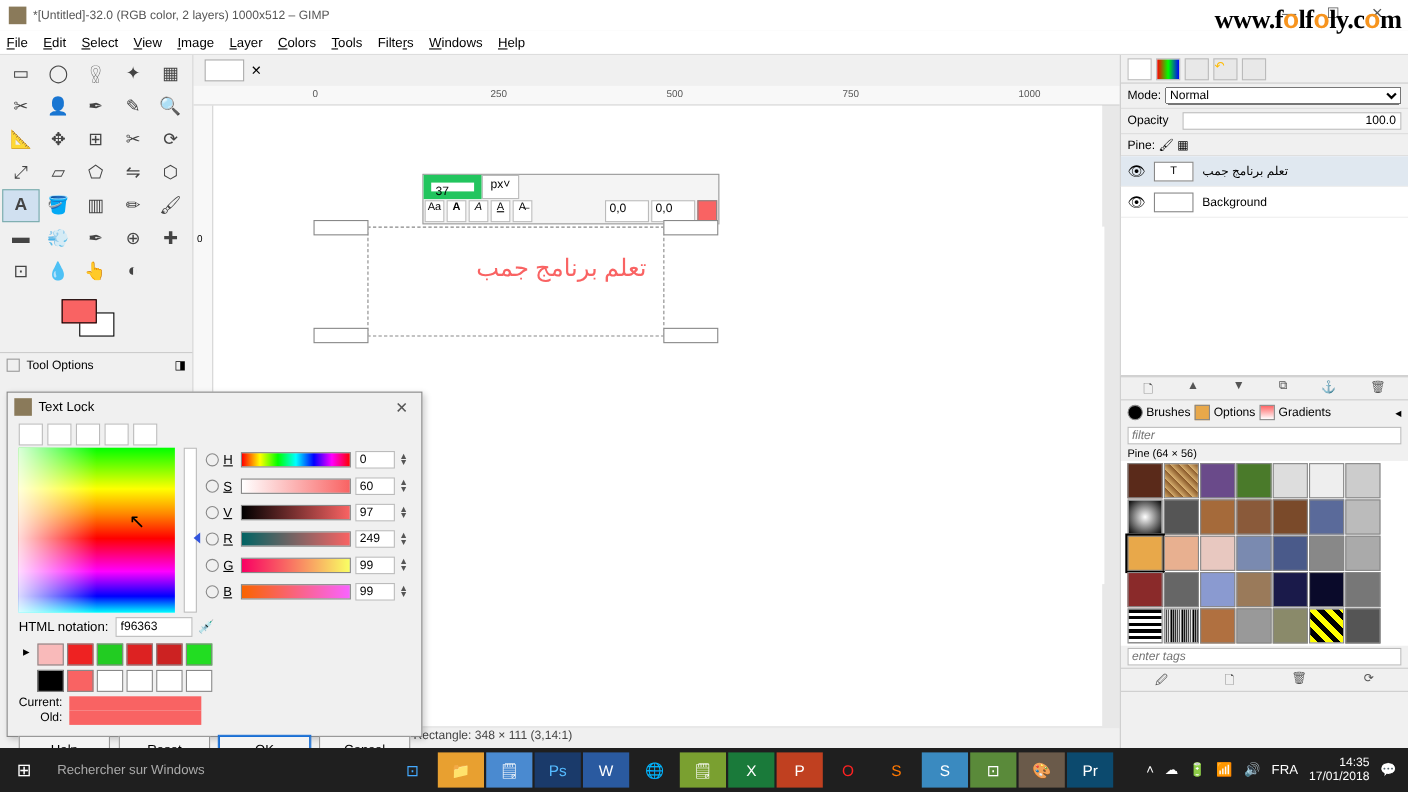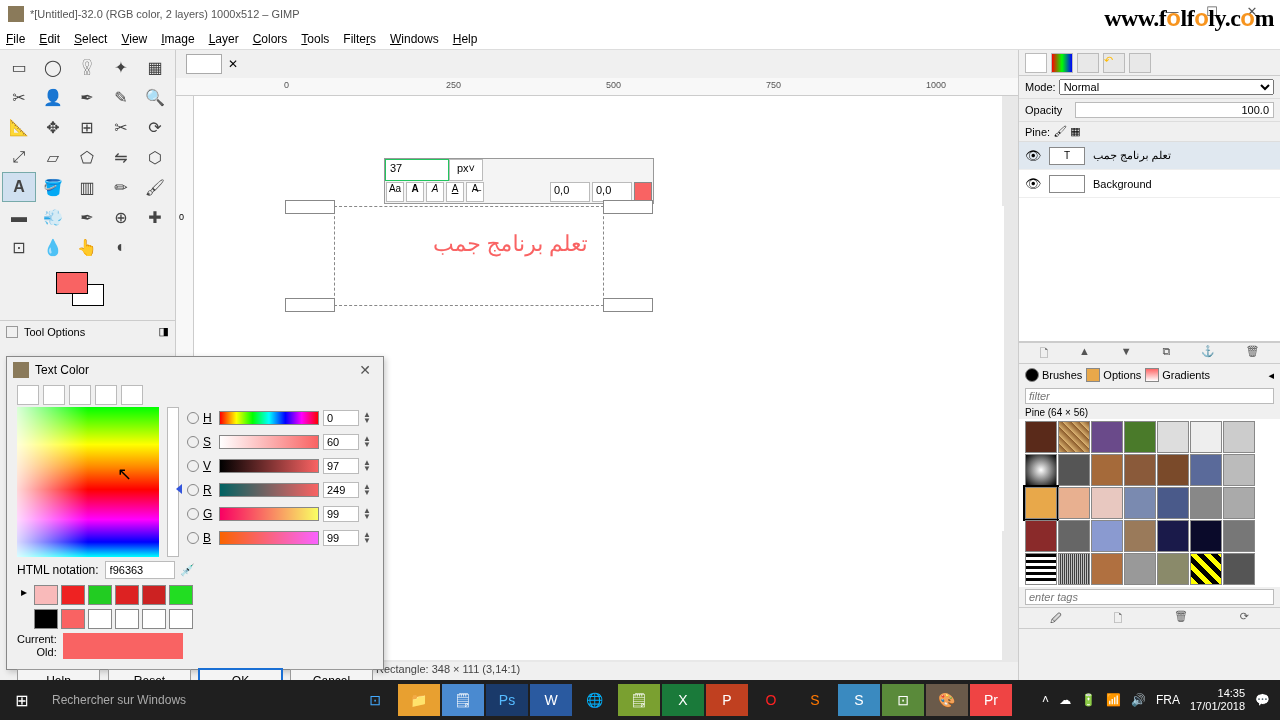--- a/index.html
+++ b/index.html
@@ -38,21 +38,21 @@
 .canvas-area { position: absolute; left: 18px; top: 46px; right: 16px; bottom: 20px; background: #fff; }
 .canvas-page { position: absolute; left: 90px; top: 110px; width: 720px; height: 325px; background: #fff; border: 0; }
 .text-box { position: absolute; left: 50px; top: 0; width: 270px; height: 100px; border: 1px dashed #888; }
 .handle { position:absolute; width: 50px; height: 14px; background: #fff; border: 1px solid #888; }
 .canvas-text { position: absolute; left: 98px; top: 24px; font-size: 22px; color: #f96363; font-family: 'Britannic Bold', serif; direction: rtl; }
 
 
 .text-opts { position: absolute; left: 100px; top: -48px; width: 270px; height: 46px; background: #f4f4f4; border: 1px solid #999; font-size: 11px; }
 .text-opts .row1 { display: flex; height: 22px; }
 .text-opts .row1 .font { flex: 1; border: 1px solid #bbb; background: #fff; padding: 2px 4px; }
-.text-opts .row1 .size { width: 64px; border: 1px solid #22c55e; background: #fff; padding: 2px 4px; }
+.text-opts .row1 .size { width: 53px; border: 7px solid #22c55e; background: #fff; padding: 2px 4px; }
 .text-opts .row1 .unit { width: 34px; border: 1px solid #bbb; background: #fff; padding: 2px; text-align: center; }
 .text-opts .row2 { display: flex; height: 22px; gap: 2px; padding: 1px; }
 .text-opts .row2 .btn { width: 18px; border: 1px solid #bbb; background: #fff; text-align: center; font-size: 10px; }
 .text-opts .row2 .num { width: 40px; border: 1px solid #bbb; background: #fff; padding: 1px 3px; }
 .text-opts .row2 .csw { width: 18px; background: #f96363; border: 1px solid #888; }
 
 .status { position: absolute; left: 0; right: 0; bottom: 0; height: 18px; font-size: 11px; color: #444; padding: 1px 200px; background: #f0f0f0; }
 
 
 .rpanel { position: absolute; right: 0; top: 50px; width: 262px; bottom: 40px; background: #f0f0f0; border-left: 1px solid #ccc; font-size: 11px; display:flex; flex-direction:column; }
@@ -356,21 +356,21 @@
     <span>🖉</span>
     <span>🗋</span>
     <span>🗑</span>
     <span>⟳</span>
   </div>
 </div>
 
 <div class="dlg">
   <div class="dlg-title">
     <div class="ic"></div>
-    <span>Text Color</span>
+    <span>Text Lock</span>
     <span class="x">✕</span>
   </div>
   <div class="modes">
     <div class="m"></div>
     <div class="m"></div>
     <div class="m"></div>
     <div class="m"></div>
     <div class="m"></div>
   </div>
   <div class="body">
@@ -478,21 +478,21 @@
     <div class="app" style="background:#2a5aa0">W</div>
     <div class="app">🌐</div>
     <div class="app" style="background:#7aa030">🗒</div>
     <div class="app" style="background:#1a7a3a">X</div>
     <div class="app" style="background:#c04020">P</div>
     <div class="app" style="color:#f22">O</div>
     <div class="app" style="color:#f70">S</div>
     <div class="app" style="background:#3a8ac0">S</div>
     <div class="app" style="background:#5a8a3a">⊡</div>
     <div class="app" style="background:#6a5a4a">🎨</div>
-    <div class="app" style="background:#ef4444">Pr</div>
+    <div class="app" style="background:#0c4a6e">Pr</div>
   </div>
   <div class="tray">
     <span>˄</span>
     <span>☁</span>
     <span>🔋</span>
     <span>📶</span>
     <span>🔊</span>
     <span>FRA</span>
     <div class="clock">
       <div>14:35</div>

